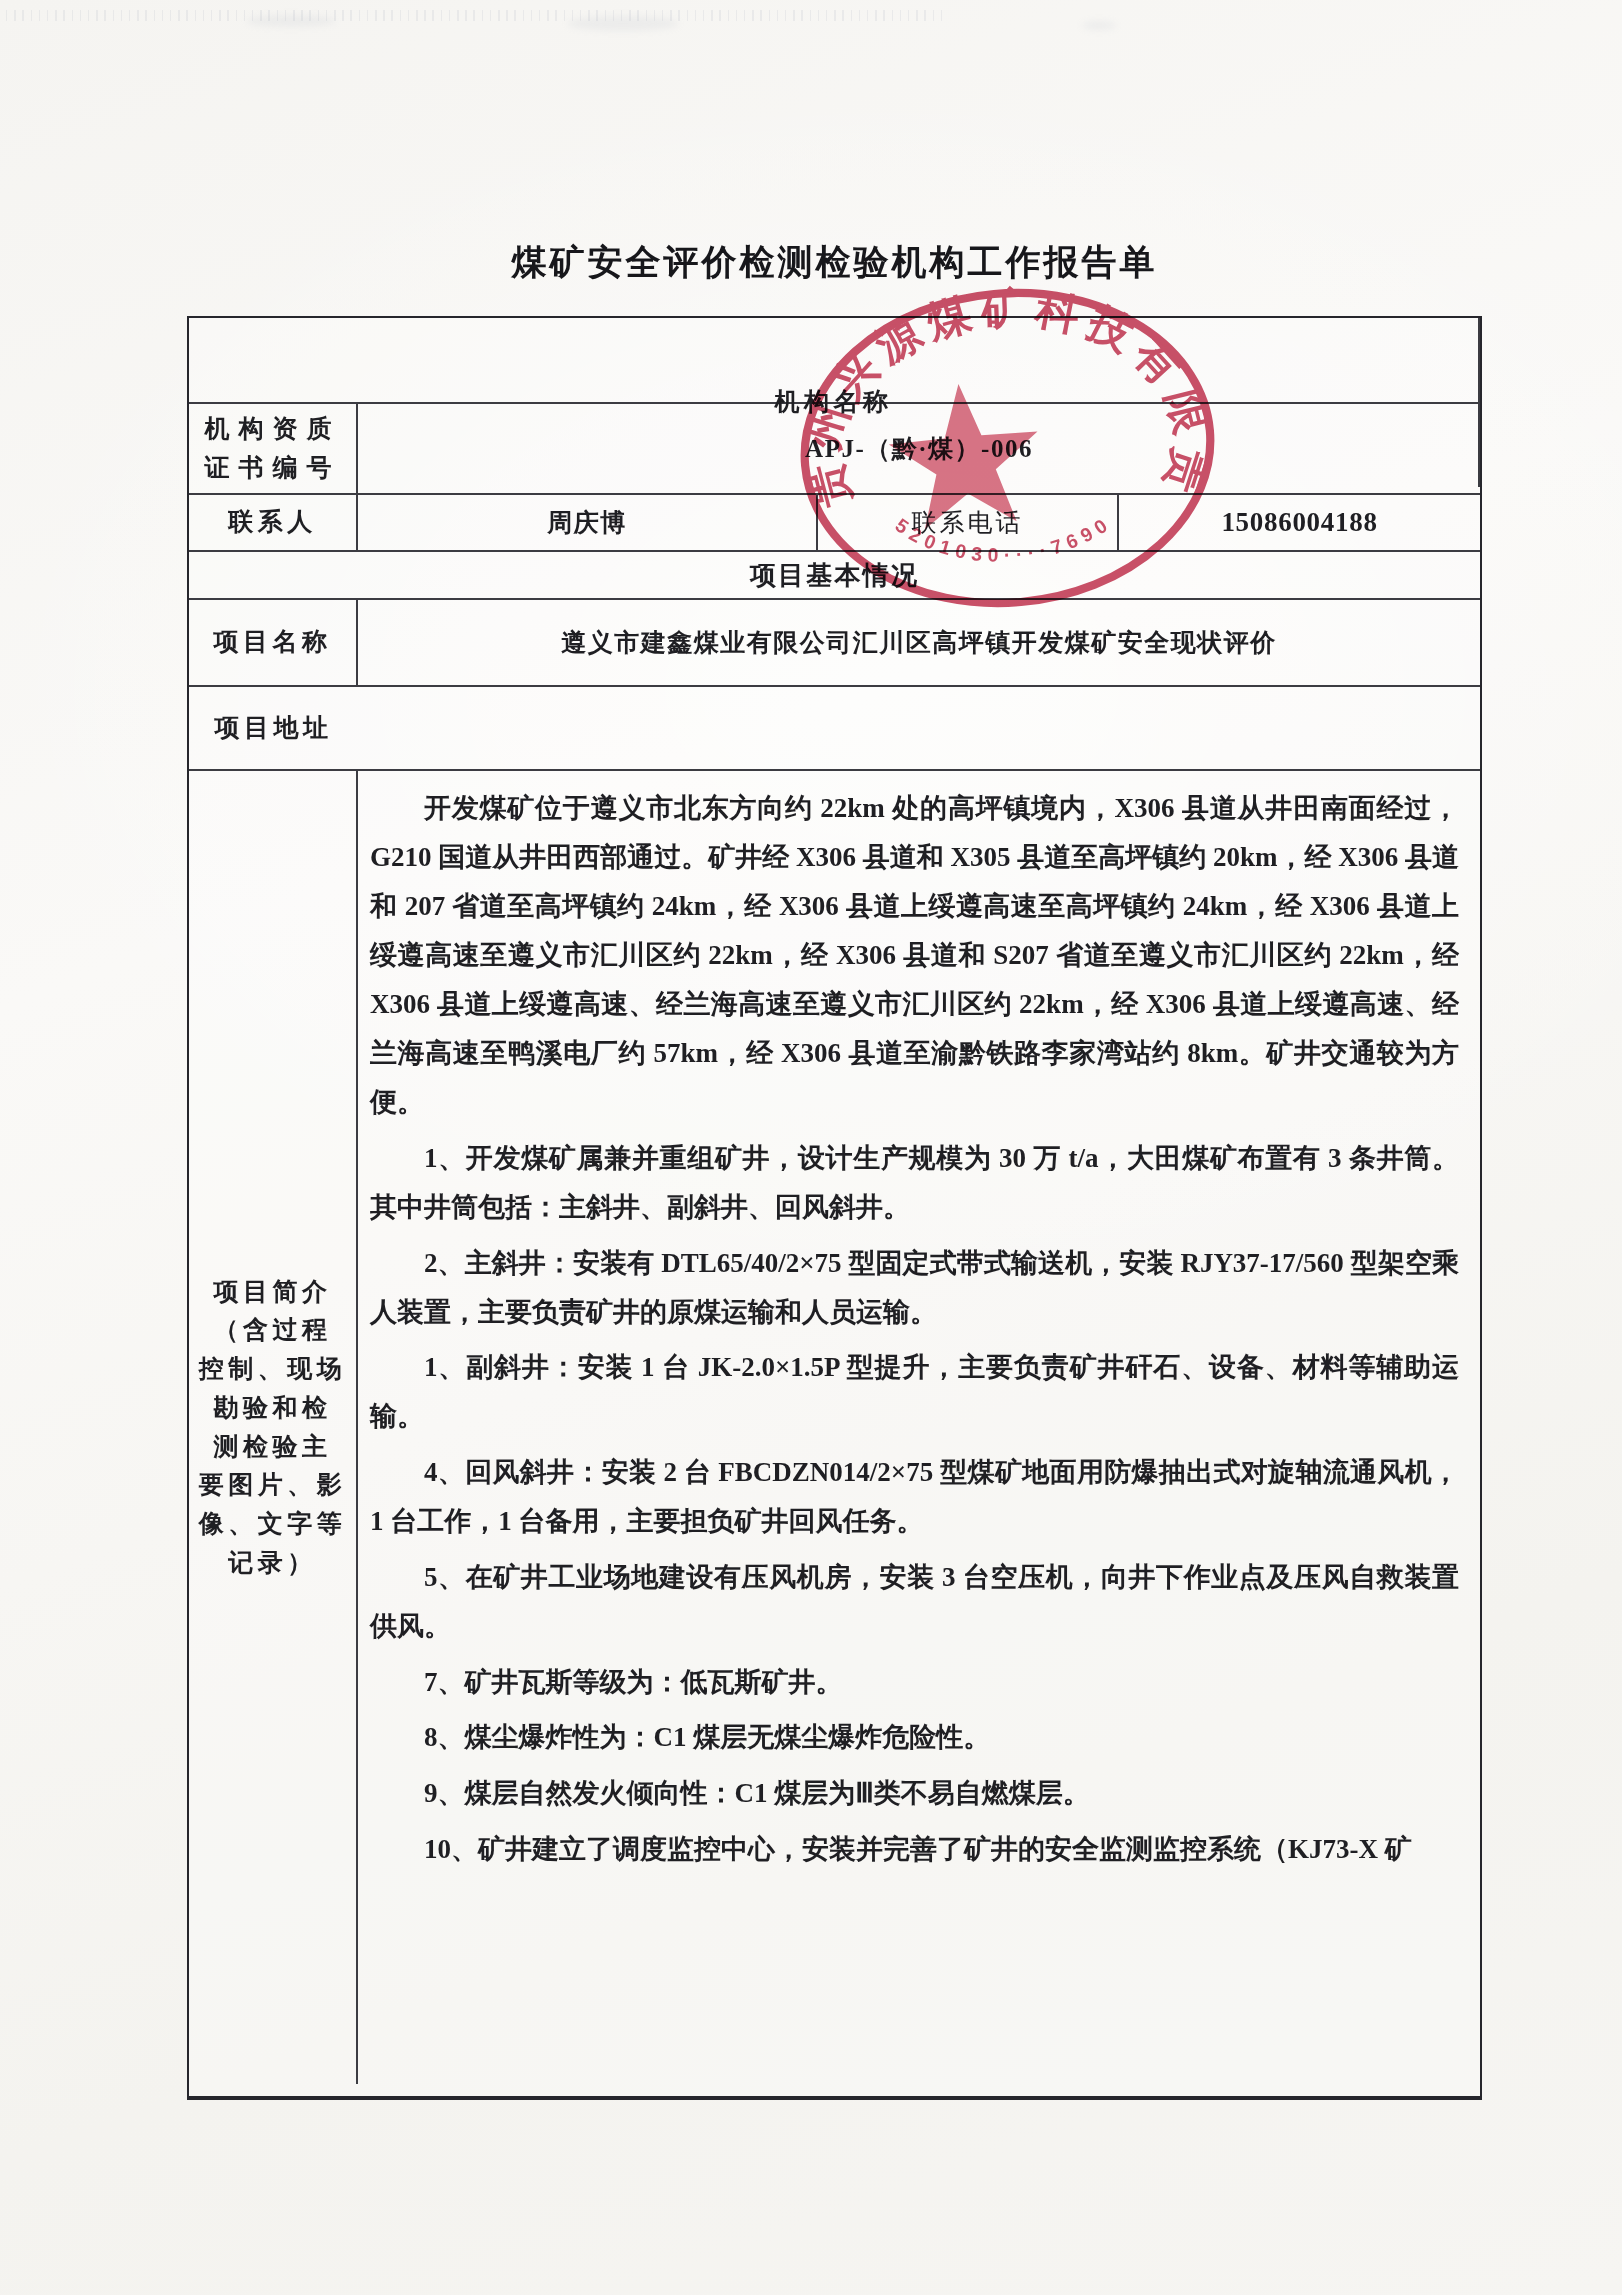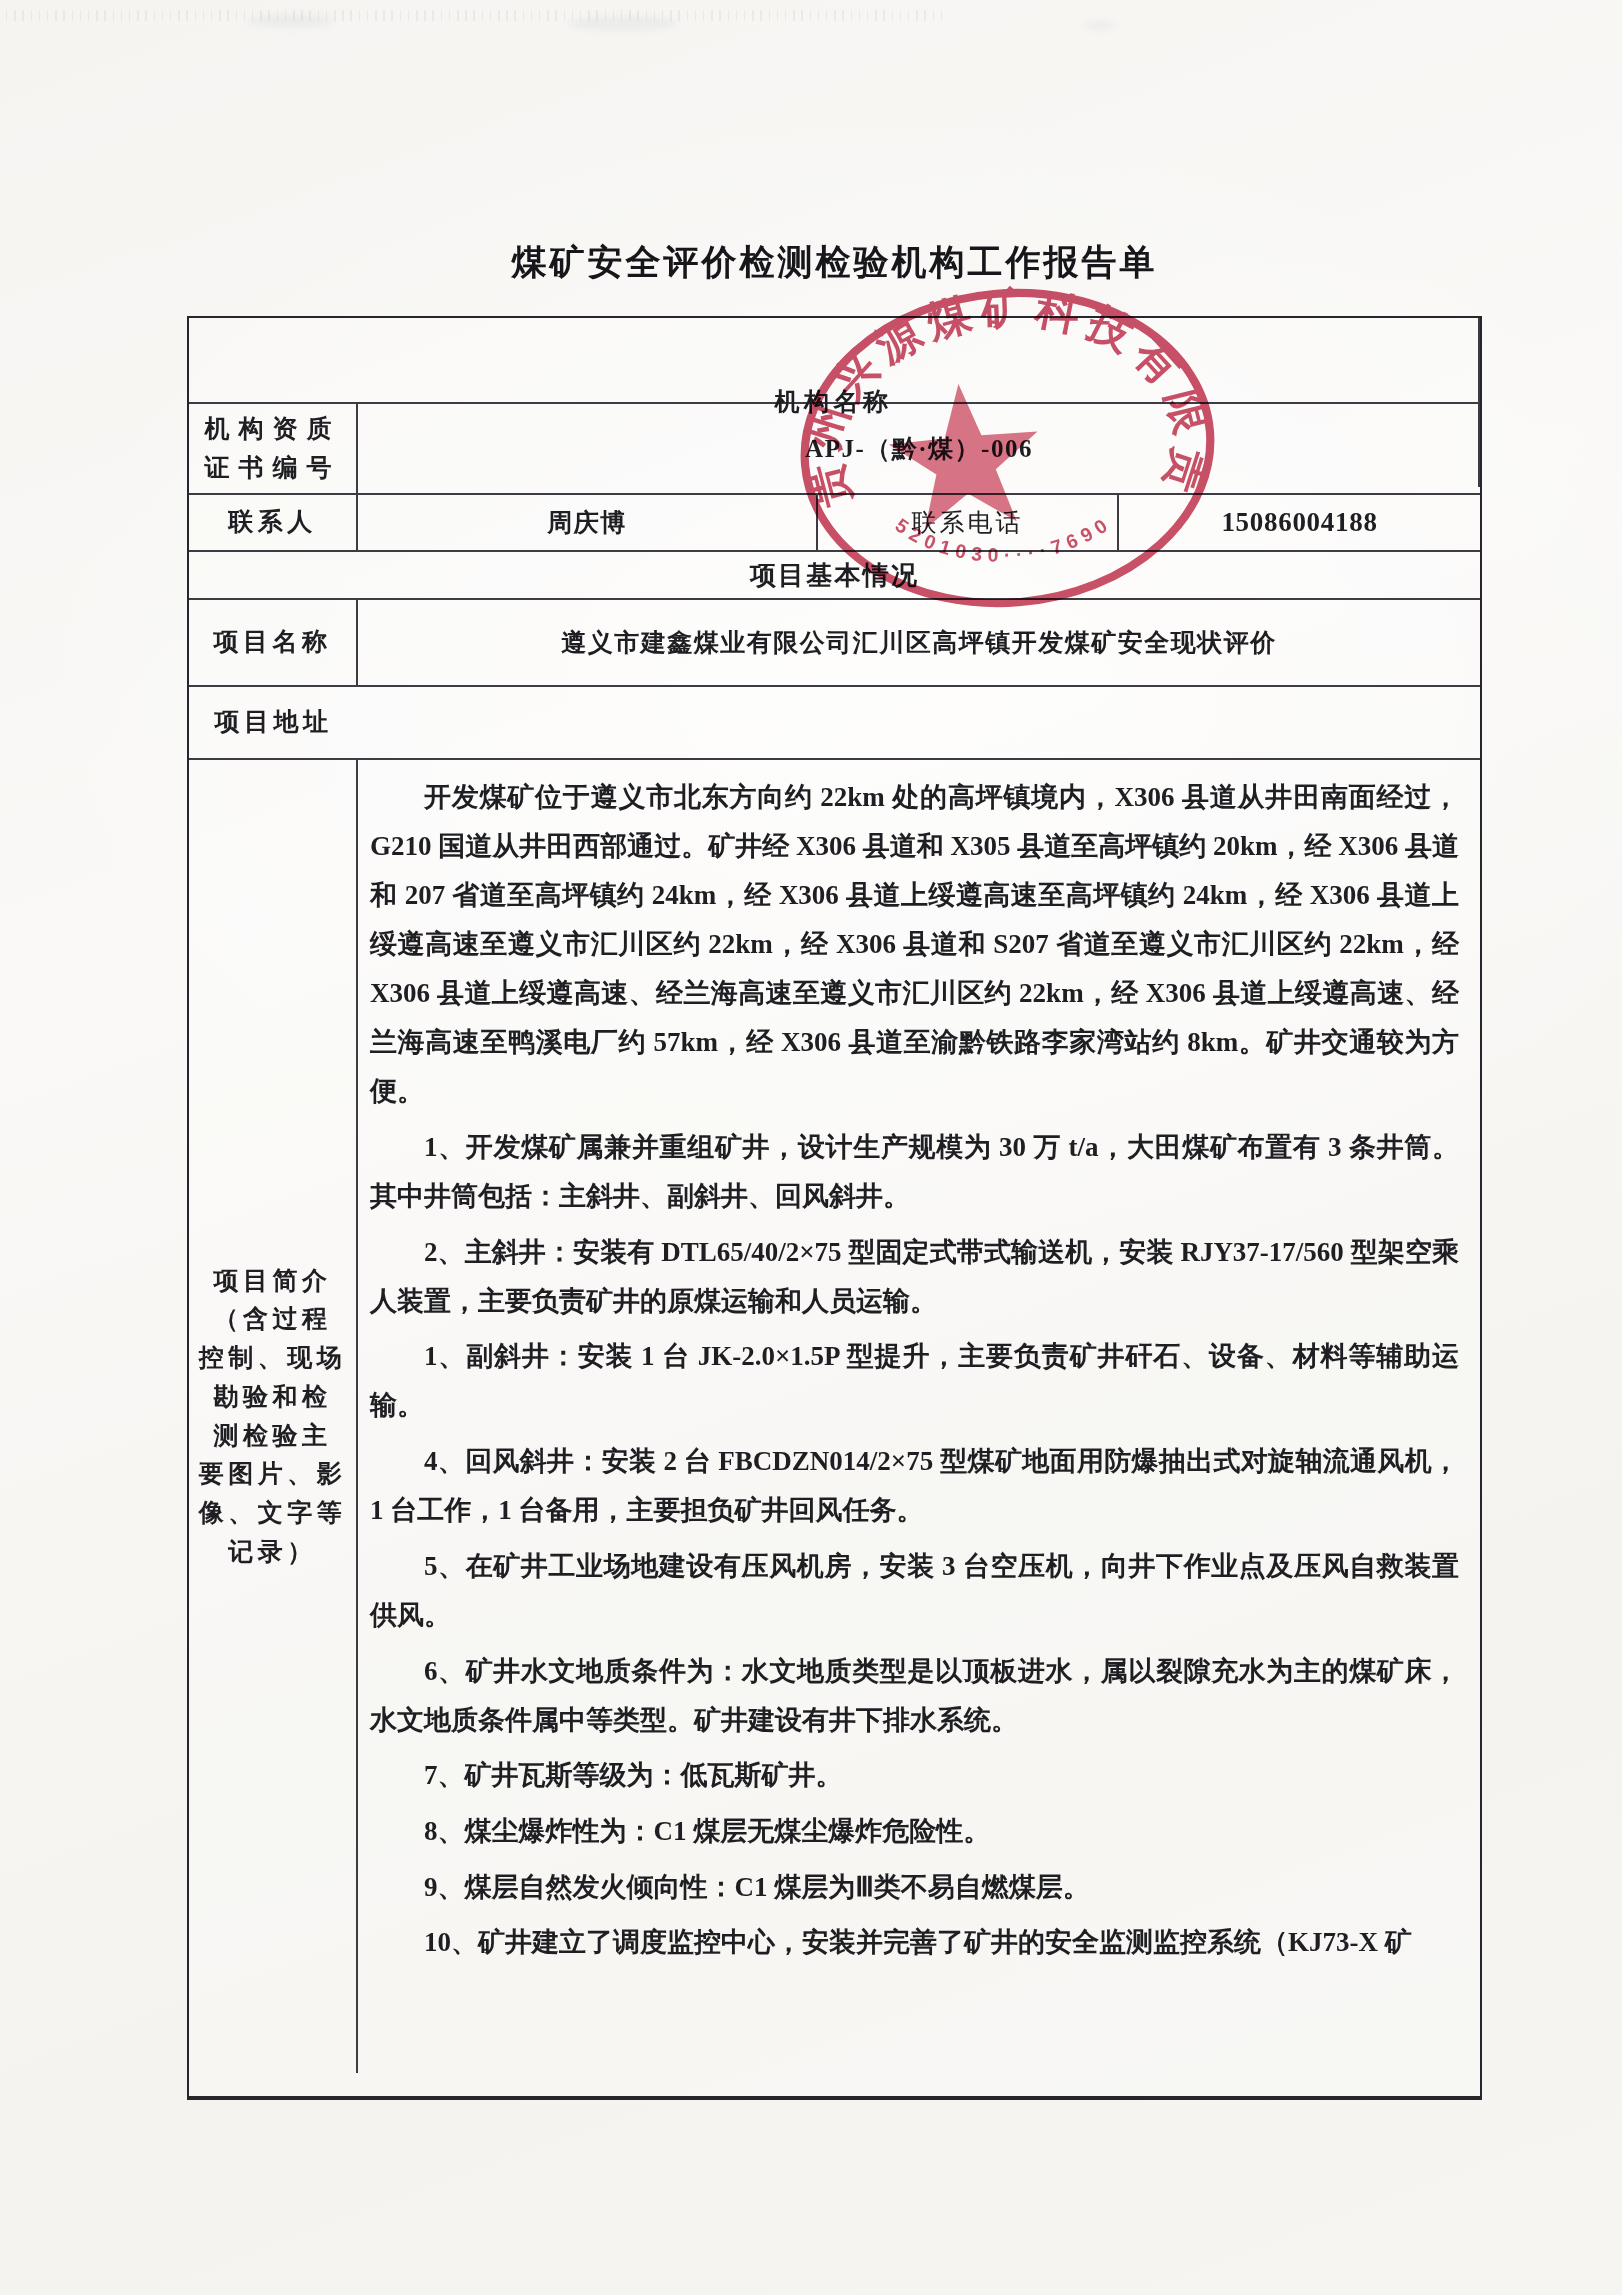--- a/index.html
+++ b/index.html
@@ -34,21 +34,21 @@
   .cell:last-child{border-right:none;}
   .label-cell{flex:0 0 169px;font-size:25px;font-weight:600;letter-spacing:4.5px;
               text-align:center;white-space:pre-line;line-height:1.55;}
   .cert-label{letter-spacing:9px;}
   .value-cell{flex:1 1 auto;font-size:25px;font-weight:700;text-align:center;letter-spacing:1.5px;}
   .h-r1{height:86px;flex-direction:column;}
   .h-r2{height:91px;}
   .h-r3{height:57px;}
   .h-r4{height:48px;}
   .h-r5{height:87px;}
-  .h-r6{height:73px;}
+  .h-r6{height:84px;}
   .h-r7{height:1313px;}
   .section-cell{flex:1 1 auto;font-size:26px;font-weight:700;letter-spacing:2.2px;
                 display:flex;align-items:center;justify-content:center;}
   .contact-name{flex:0 0 460px;}
   .phone-label{flex:0 0 301px;font-size:25px;font-weight:400;letter-spacing:3px;}
   .phone-value{flex:1 1 auto;font-size:27px;font-weight:600;letter-spacing:0.7px;}
   .intro-label{align-items:center;}
   .intro-cell{flex:1 1 auto;display:block;padding:13.4px 21px 0 12px;
               font-size:27px;line-height:49px;font-weight:600;text-align:justify;}
   .intro-heading{font-weight:700;text-indent:54px;margin:0 0 12px 0;}
@@ -108,21 +108,20 @@
 要图片、影
 像、文字等
 记录）</div>
     <div class="cell intro-cell">
       <div class="p">开发煤矿位于遵义市北东方向约 22km 处的高坪镇境内，X306 县道从井田南面经过，G210 国道从井田西部通过。矿井经 X306 县道和 X305 县道至高坪镇约 20km，经 X306 县道和 207 省道至高坪镇约 24km，经 X306 县道上绥遵高速至高坪镇约 24km，经 X306 县道上绥遵高速至遵义市汇川区约 22km，经 X306 县道和 S207 省道至遵义市汇川区约 22km，经 X306 县道上绥遵高速、经兰海高速至遵义市汇川区约 22km，经 X306 县道上绥遵高速、经兰海高速至鸭溪电厂约 57km，经 X306 县道至渝黔铁路李家湾站约 8km。矿井交通较为方便。</div>
       <div class="p">1、开发煤矿属兼并重组矿井，设计生产规模为 30 万 t/a，大田煤矿布置有 3 条井筒。其中井筒包括：主斜井、副斜井、回风斜井。</div>
       <div class="p">2、主斜井：安装有 DTL65/40/2×75 型固定式带式输送机，安装 RJY37-17/560 型架空乘人装置，主要负责矿井的原煤运输和人员运输。</div>
       <div class="p">1、副斜井：安装 1 台 JK-2.0×1.5P 型提升，主要负责矿井矸石、设备、材料等辅助运输。</div>
       <div class="p">4、回风斜井：安装 2 台 FBCDZN014/2×75 型煤矿地面用防爆抽出式对旋轴流通风机，1 台工作，1 台备用，主要担负矿井回风任务。</div>
       <div class="p">5、在矿井工业场地建设有压风机房，安装 3 台空压机，向井下作业点及压风自救装置供风。</div>
-      <div class="p">6、矿井水文地质条件为：水文地质类型是以顶板进水，属以裂隙充水为主的煤矿床，水文地质条件属中等类型。矿井建设有井下排水系统。</div>
       <div class="p">7、矿井瓦斯等级为：低瓦斯矿井。</div>
       <div class="p">8、煤尘爆炸性为：C1 煤层无煤尘爆炸危险性。</div>
       <div class="p">9、煤层自然发火倾向性：C1 煤层为Ⅲ类不易自燃煤层。</div>
       <div class="p">10、矿井建立了调度监控中心，安装并完善了矿井的安全监测监控系统（KJ73-X 矿</div>
     </div>
   </div>
 
 </div>
 
 <svg class="seal" viewBox="-310 -245 620 490">

